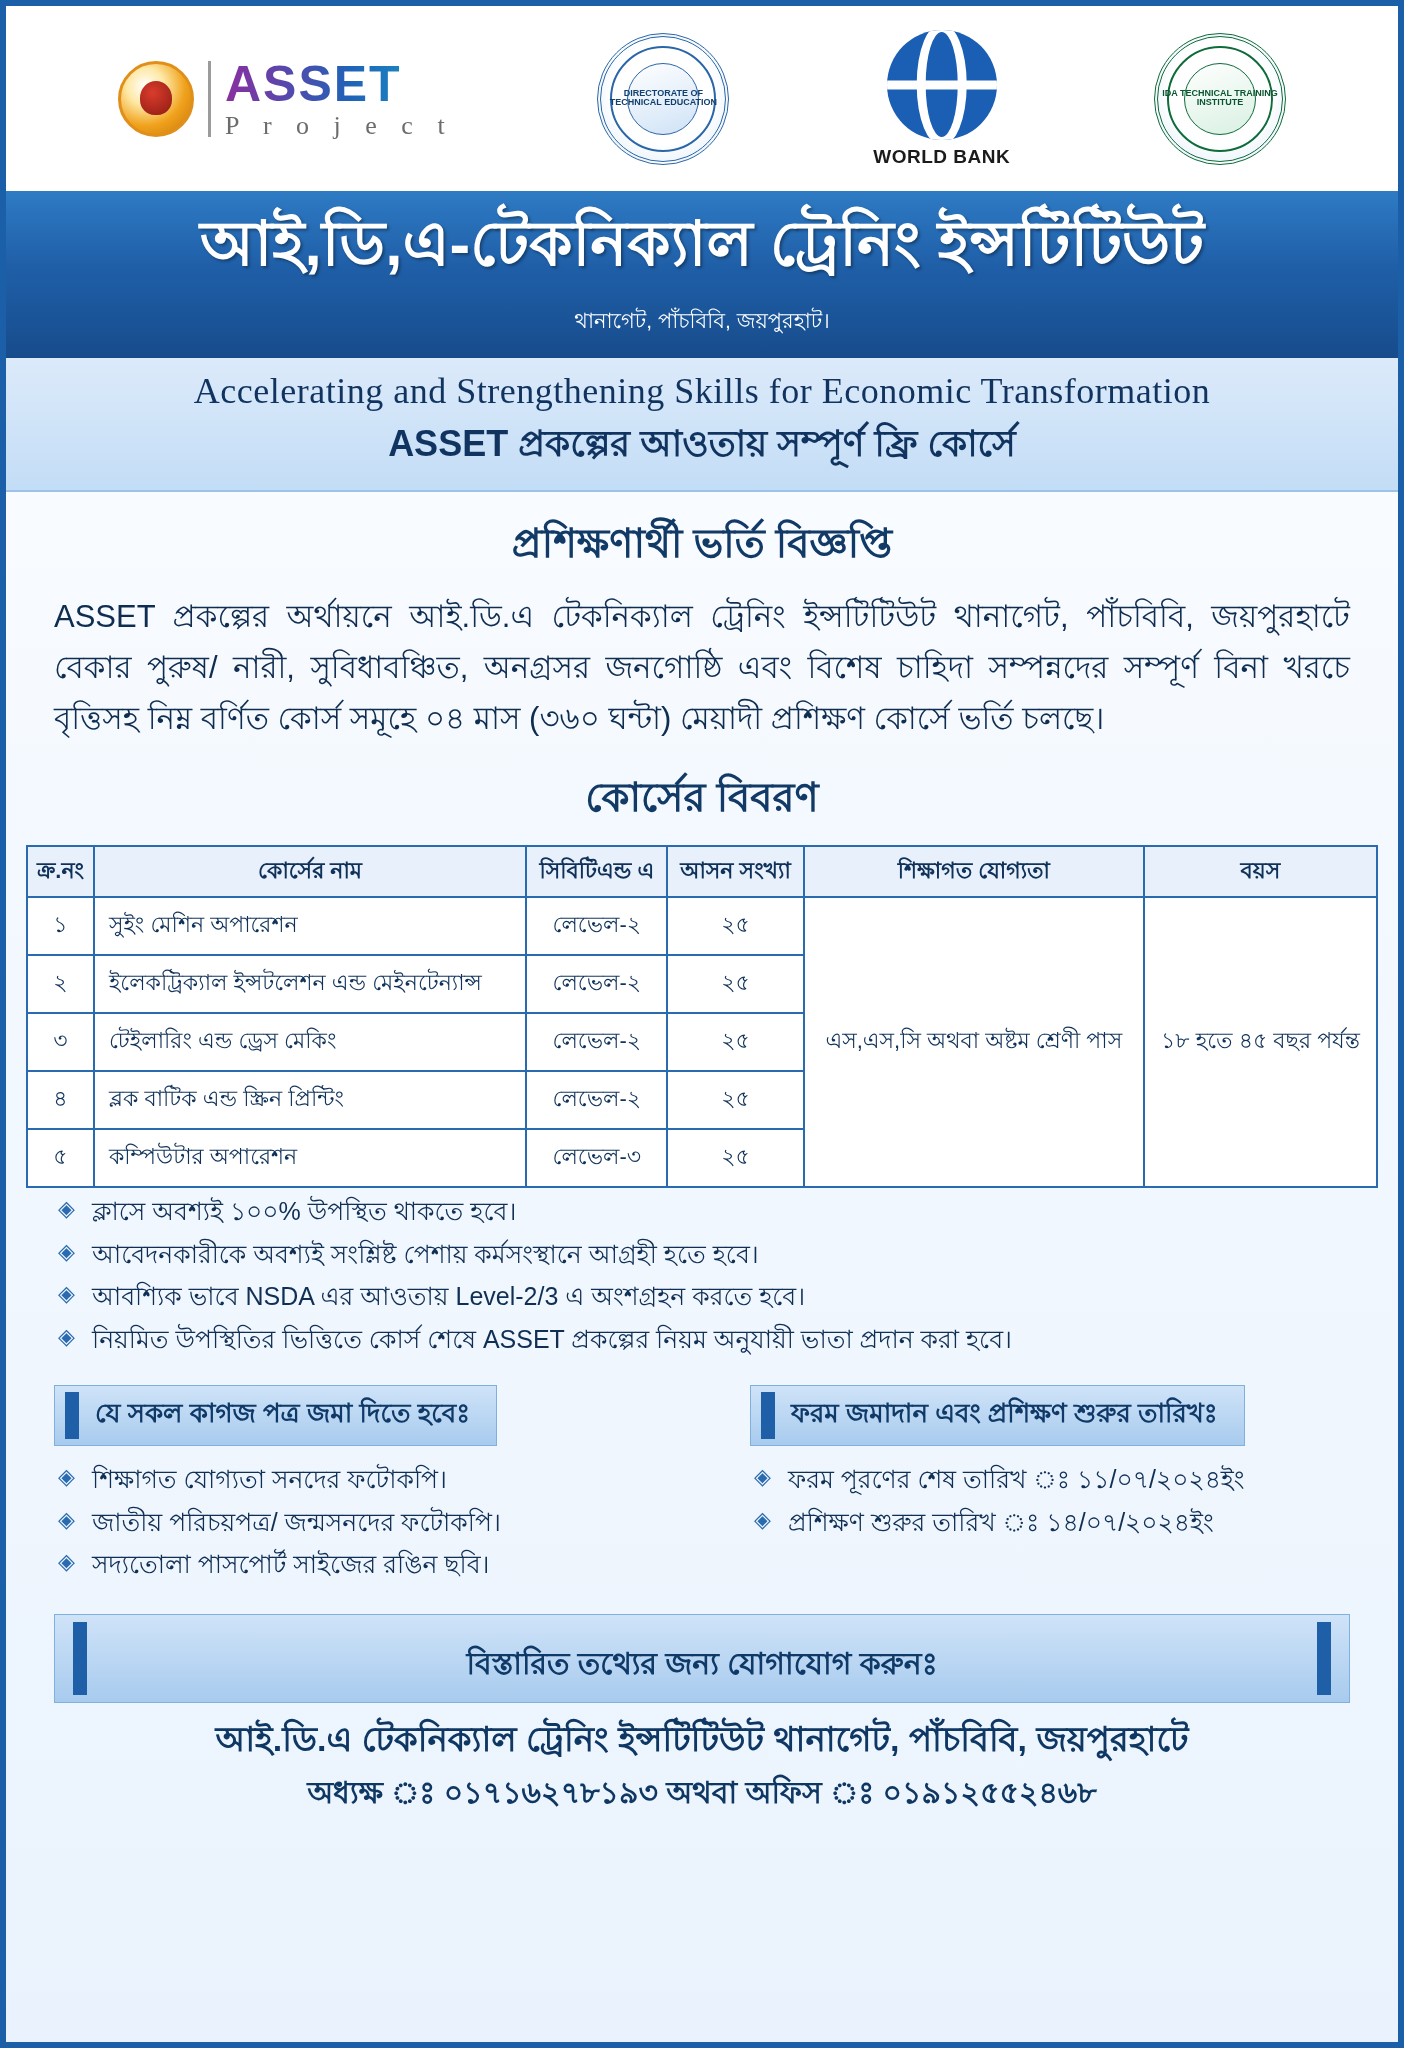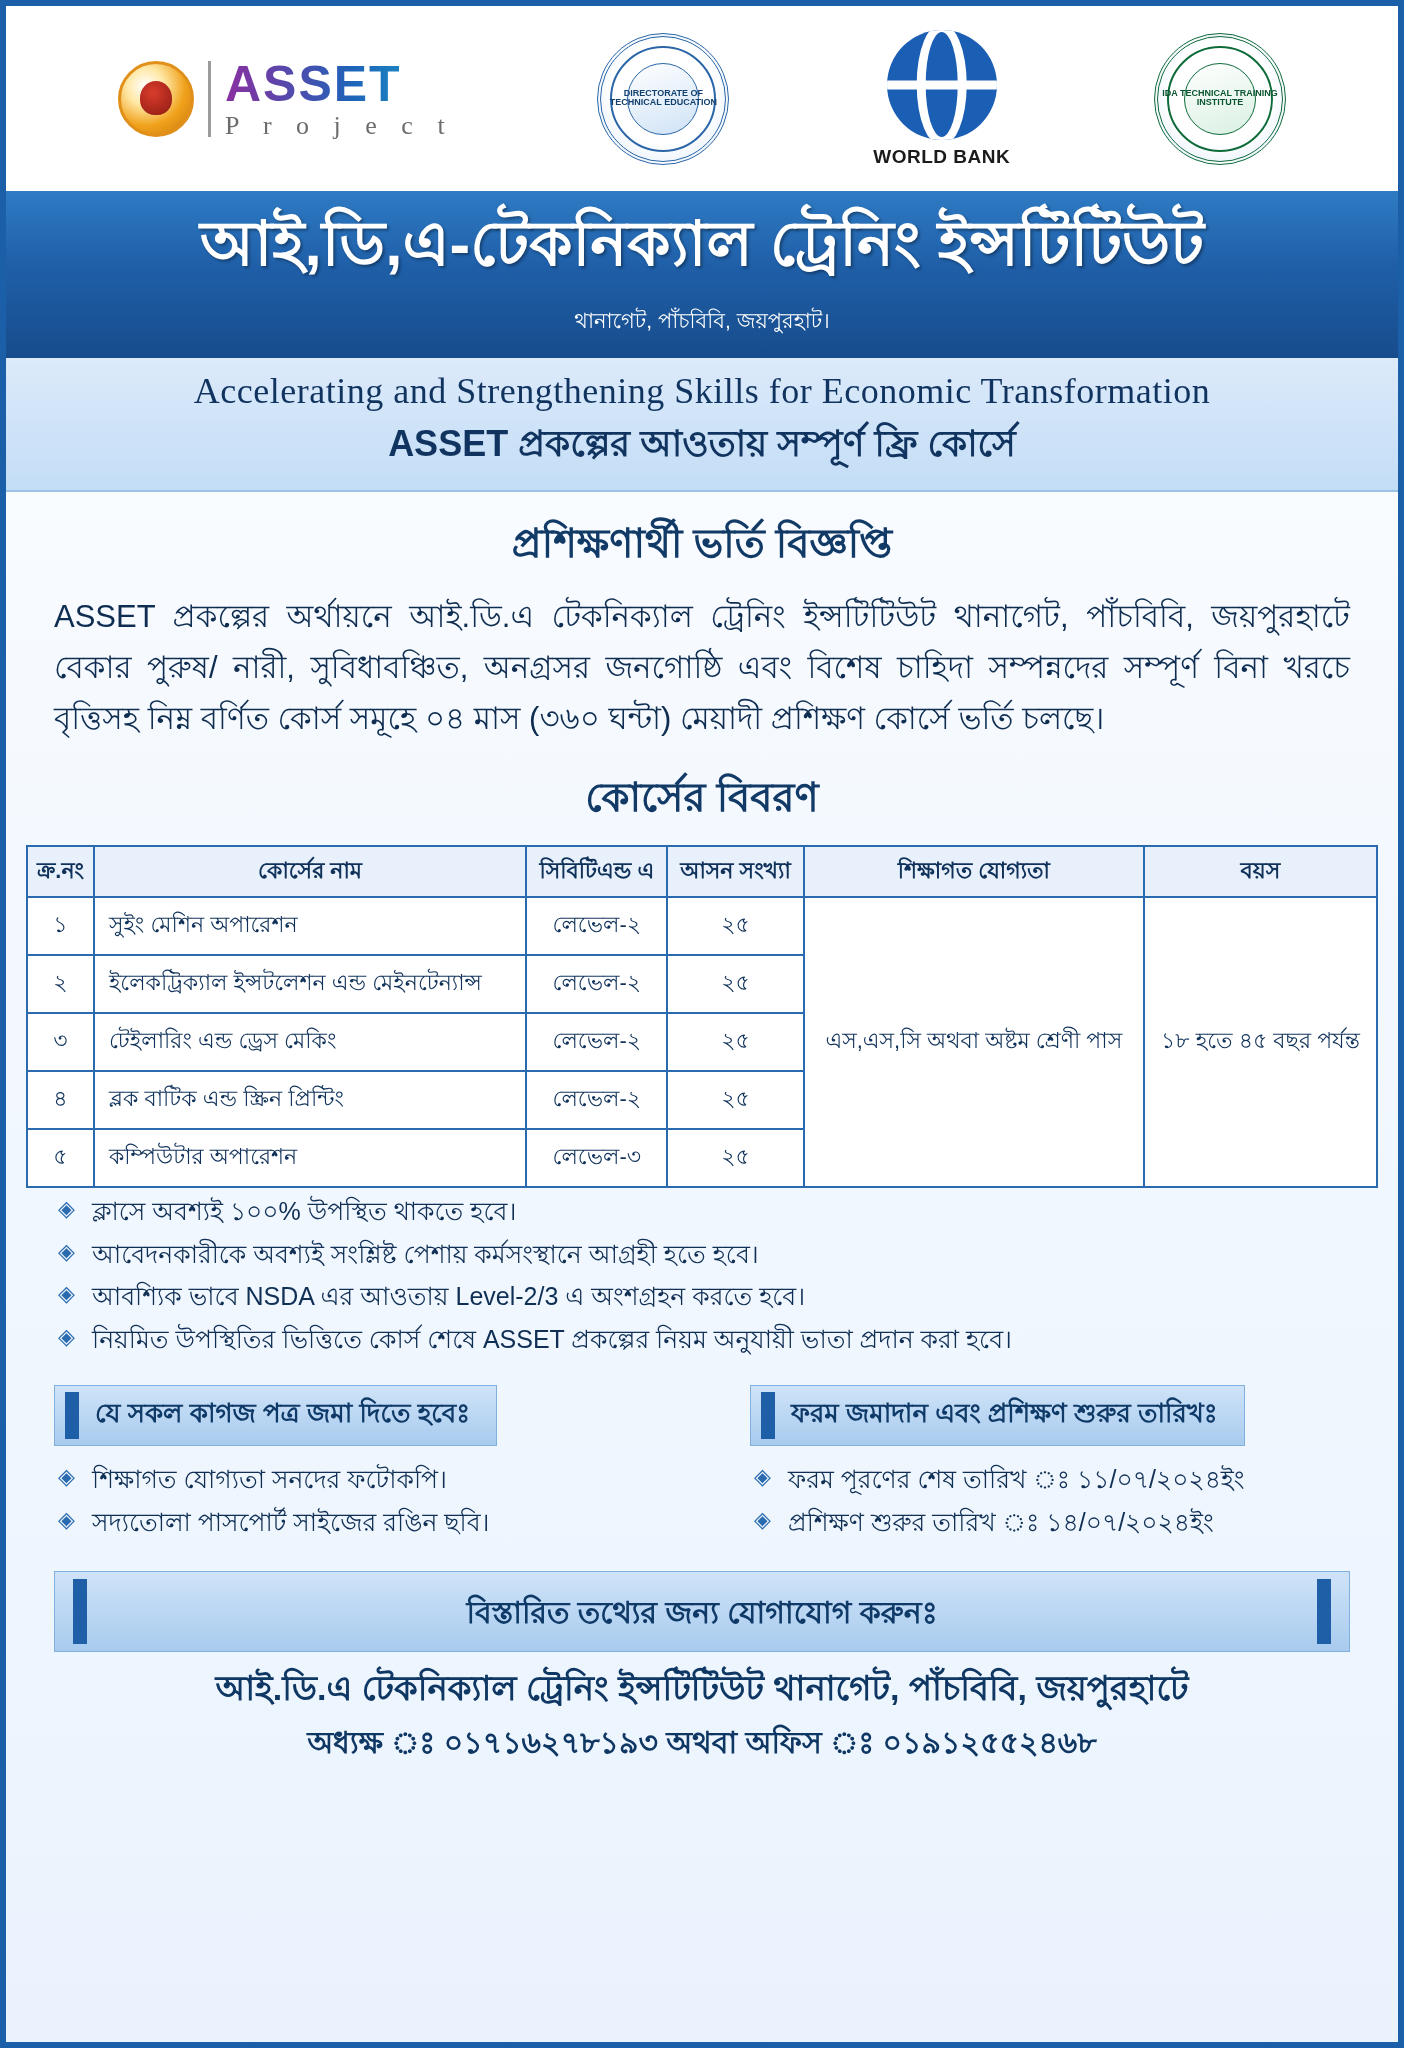--- a/index.html
+++ b/index.html
@@ -147,21 +147,21 @@
   }
   .two-col{display:flex;gap:0;}
   .two-col > div{flex:1;}
   .two-col .ribbon{margin-left:48px;}
   .two-col .bullets{padding-left:48px;padding-right:16px;}
 
   
   .contact-ribbon{
     display:block;margin:26px 48px 0;text-align:center;
     background:linear-gradient(180deg,#cfe3f8,#a8cbee);
-    color:#0f3a68;font-weight:bold;font-size:30px;padding:17px 10px 11px;
+    color:#0f3a68;font-weight:bold;font-size:30px;padding:25px 10px 11px;
     border:1px solid #7fb0de;position:relative;
   }
   .contact-ribbon:before{
     content:"";position:absolute;left:18px;top:7px;bottom:7px;width:14px;background:#1f5fa8;
   }
   .contact-ribbon:after{
     content:"";position:absolute;right:18px;top:7px;bottom:7px;width:14px;background:#1f5fa8;
   }
   .contact-lines{
     text-align:center;color:#0f3763;margin-top:14px;
@@ -285,20 +285,21 @@
     <li>আবশ্যিক ভাবে NSDA এর আওতায় Level-2/3 এ অংশগ্রহন করতে হবে।</li>
     <li>নিয়মিত উপস্থিতির ভিত্তিতে কোর্স শেষে ASSET প্রকল্পের নিয়ম অনুযায়ী ভাতা প্রদান করা হবে।</li>
   </ul>
 
   
   <div class="two-col">
     <div>
       <div class="ribbon">যে সকল কাগজ পত্র জমা দিতে হবেঃ</div>
       <ul class="bullets">
         <li>শিক্ষাগত যোগ্যতা সনদের ফটোকপি।</li>
+        <li>জাতীয় পরিচয়পত্র/ জন্মসনদের ফটোকপি।</li>
         <li>সদ্যতোলা পাসপোর্ট সাইজের রঙিন ছবি।</li>
       </ul>
     </div>
     <div>
       <div class="ribbon">ফরম জমাদান এবং প্রশিক্ষণ শুরুর তারিখঃ</div>
       <ul class="bullets">
         <li>ফরম পূরণের শেষ তারিখ ঃ ১১/০৭/২০২৪ইং</li>
         <li>প্রশিক্ষণ শুরুর তারিখ      ঃ ১৪/০৭/২০২৪ইং</li>
       </ul>
     </div>

